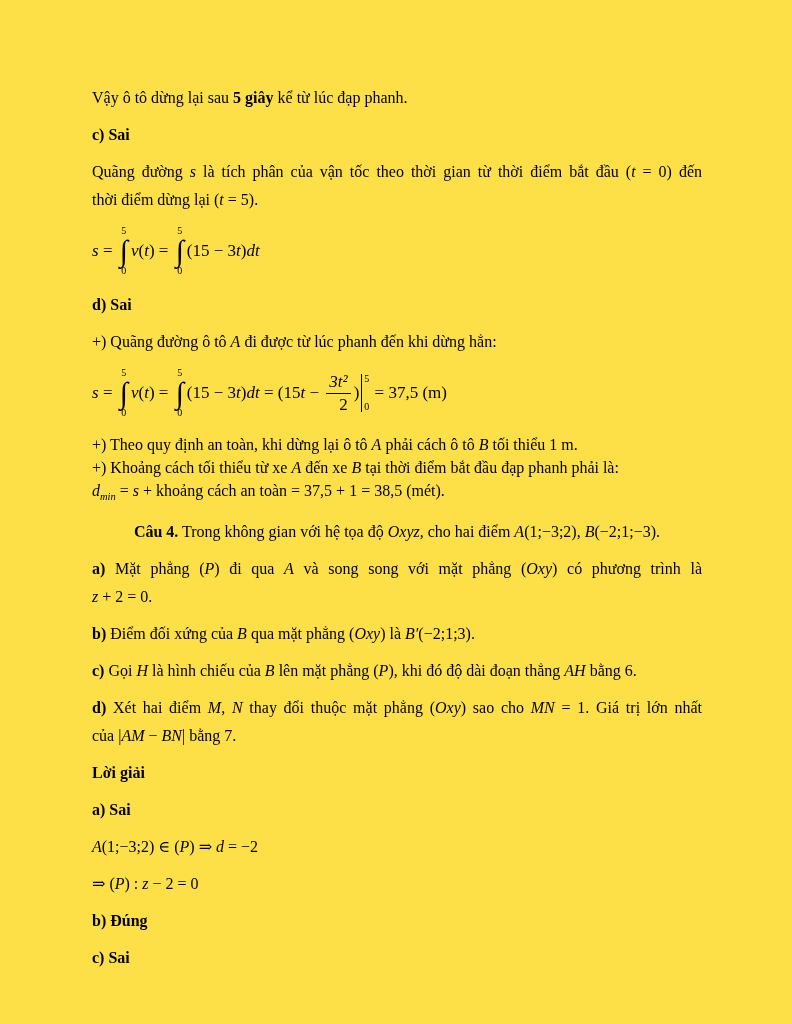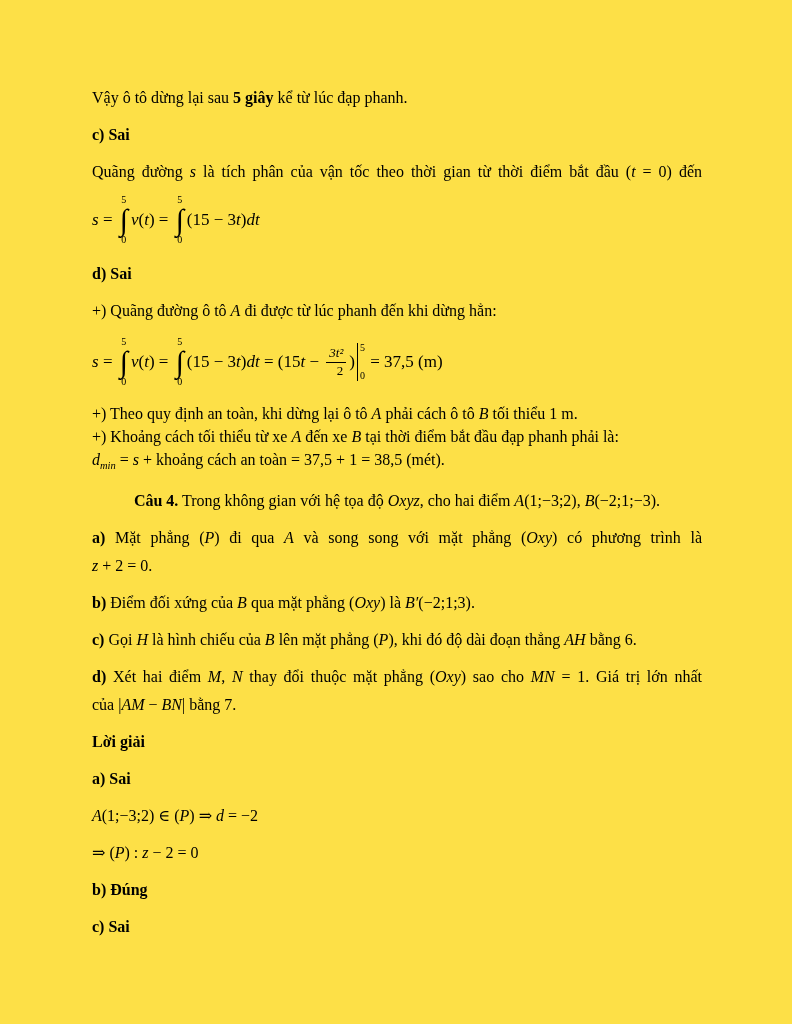--- a/index.html
+++ b/index.html
@@ -15,35 +15,36 @@
   .p.center { }
   .p.justify { text-align:justify; text-align-last:justify; margin-bottom:0; }
   .b { font-weight:bold; }
   .i { font-style:italic; }
   .sub { font-size:10.5px; vertical-align:-4px; font-style:italic; }
   .formula { font-size:17px; margin:6px 0 12px 0; line-height:1; display:flex; align-items:center; min-height:56px; }
   .formula .ftext { line-height:1.2; white-space:pre; }
   .int { display:inline-flex; flex-direction:column; align-items:center; margin:0 3px; }
   .int .lim { font-size:10px; line-height:1; }
   .int .sym { font-size:30px; line-height:0.95; padding:1px 0; }
-  .frac { display:inline-flex; flex-direction:column; align-items:flex-end; margin:0 3px; font-size:13px; line-height:1.25; }
+  .frac { display:inline-flex; flex-direction:column; align-items:flex-end; margin:0 3px; font-size:17px; line-height:1.25; }
   .frac .num { padding:0 3px; border-bottom:1px solid #000; font-style:italic; }
   .frac .den { padding:0 3px; }
   .eval { display:inline-flex; align-items:stretch; height:38px; margin:0 1px 0 2px; }
   .eval .bar { border-left:1.4px solid #000; }
   .eval .lims { display:flex; flex-direction:column; justify-content:space-between; font-size:10px; line-height:1; padding-left:2px; }
 </style>
 </head>
 <body>
 
 <div class="page">
   <div id="doc">
       <div class="block p"><span>Vậy ô tô dừng lại sau </span><span class="b">5 giây</span><span> kể từ lúc đạp phanh.</span></div>
       <div class="block p"><span class="b">c) Sai</span></div>
       <div class="block p justify"><span>Quãng đường </span><span class="i">s</span><span> là tích phân của vận tốc theo thời gian từ thời điểm bắt đầu (</span><span class="i">t</span><span> = 0) đến</span></div>
+      <div class="block p"><span>thời điểm dừng lại (</span><span class="i">t</span><span> = 5).</span></div>
       <div class="block formula">
         <span class="i ftext">s</span>
         <span class="ftext"> = </span>
         <span class="int">
           <span class="lim">5</span>
           <span class="sym">∫</span>
           <span class="lim">0</span>
         </span>
         <span class="i ftext">v</span>
         <span class="ftext">(</span>

